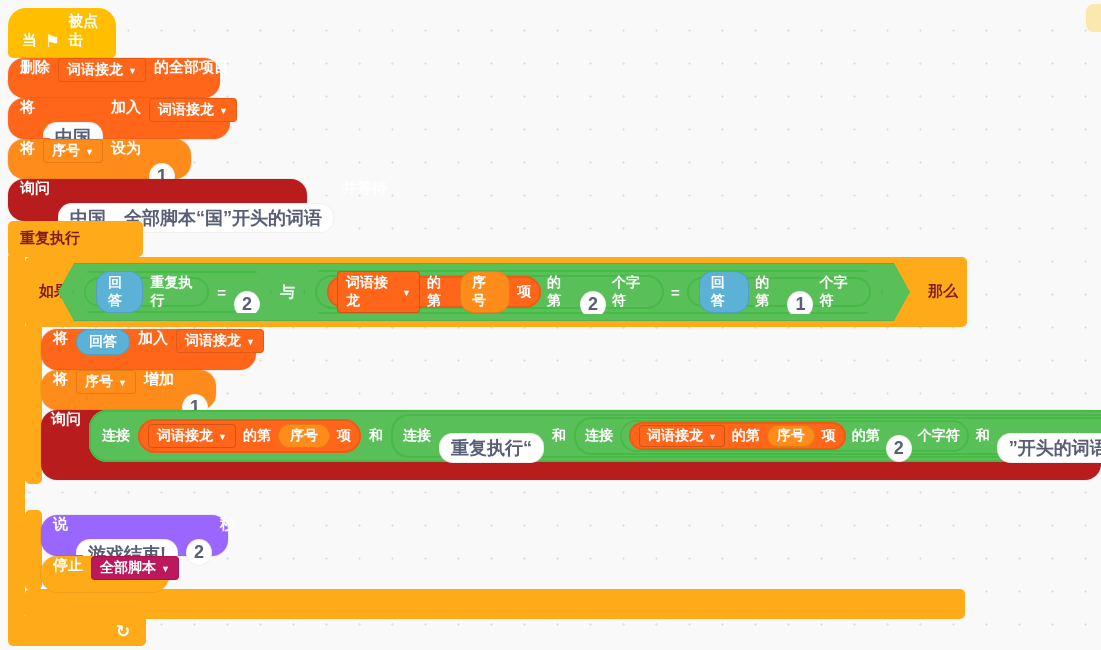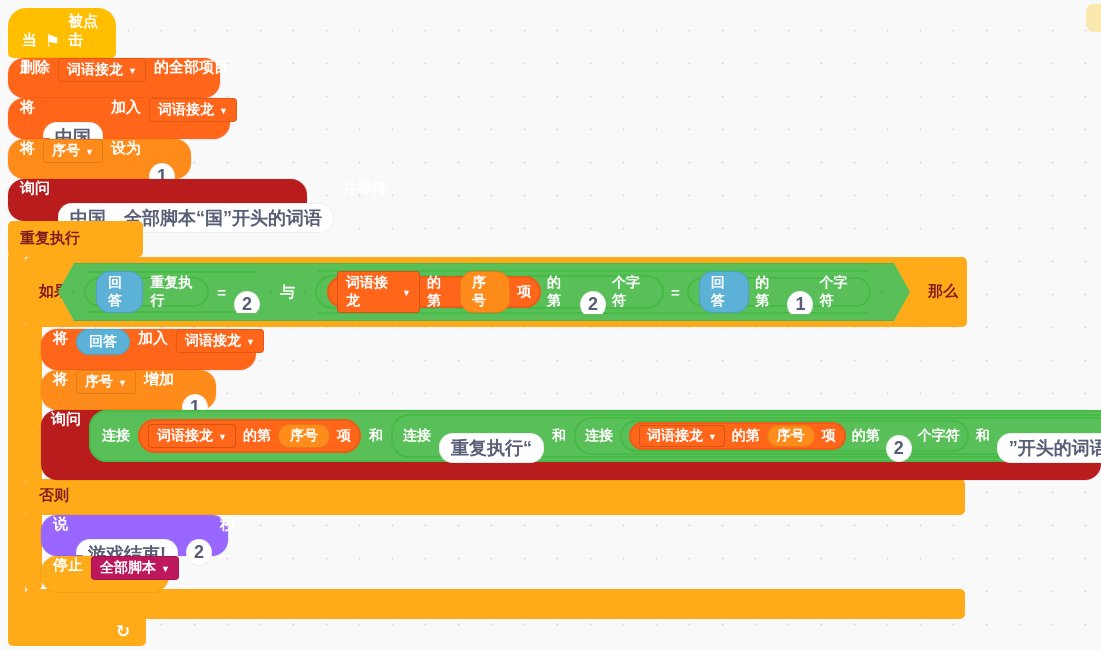--- a/index.html
+++ b/index.html
@@ -171,23 +171,20 @@
     <span class="loop-arrow" style="left:108px; top:5px;">↻</span>
   </div>
 
   <div class="bar c-ctrl" style="left:25px; top:257px; width:942px; height:70px;">
     <span class="label" style="position:absolute;left:14px;top:25px;">如果</span>
     <span class="label" style="position:absolute;left:903px;top:25px;">那么</span>
   </div>
 
   <div class="bar c-ctrl" style="left:25px; top:322px; width:17px; height:162px;"></div>
 
-  <div class="bar c-ctrl" style="left:25px; top:479px; width:940px; height:36px;">
-    <span class="label" style="position:absolute;left:14px;top:7px;">否则</span>
-  </div>
 
   <div class="bar c-ctrl" style="left:25px; top:510px; width:17px; height:80px;"></div>
 
   <div class="bar c-ctrl" style="left:25px; top:589px; width:940px; height:30px;"></div>
 
   <div class="hex hexclip" style="left:58px; top:263px; width:852px; height:58px;">
 
     <div class="hex hexclip hexinner" style="position:relative; left:0; top:0; width:200px; height:42px; padding:0 12px;">
       <div class="oval-op" style="height:30px;">
         <span class="rep rep-sens">回答</span>

